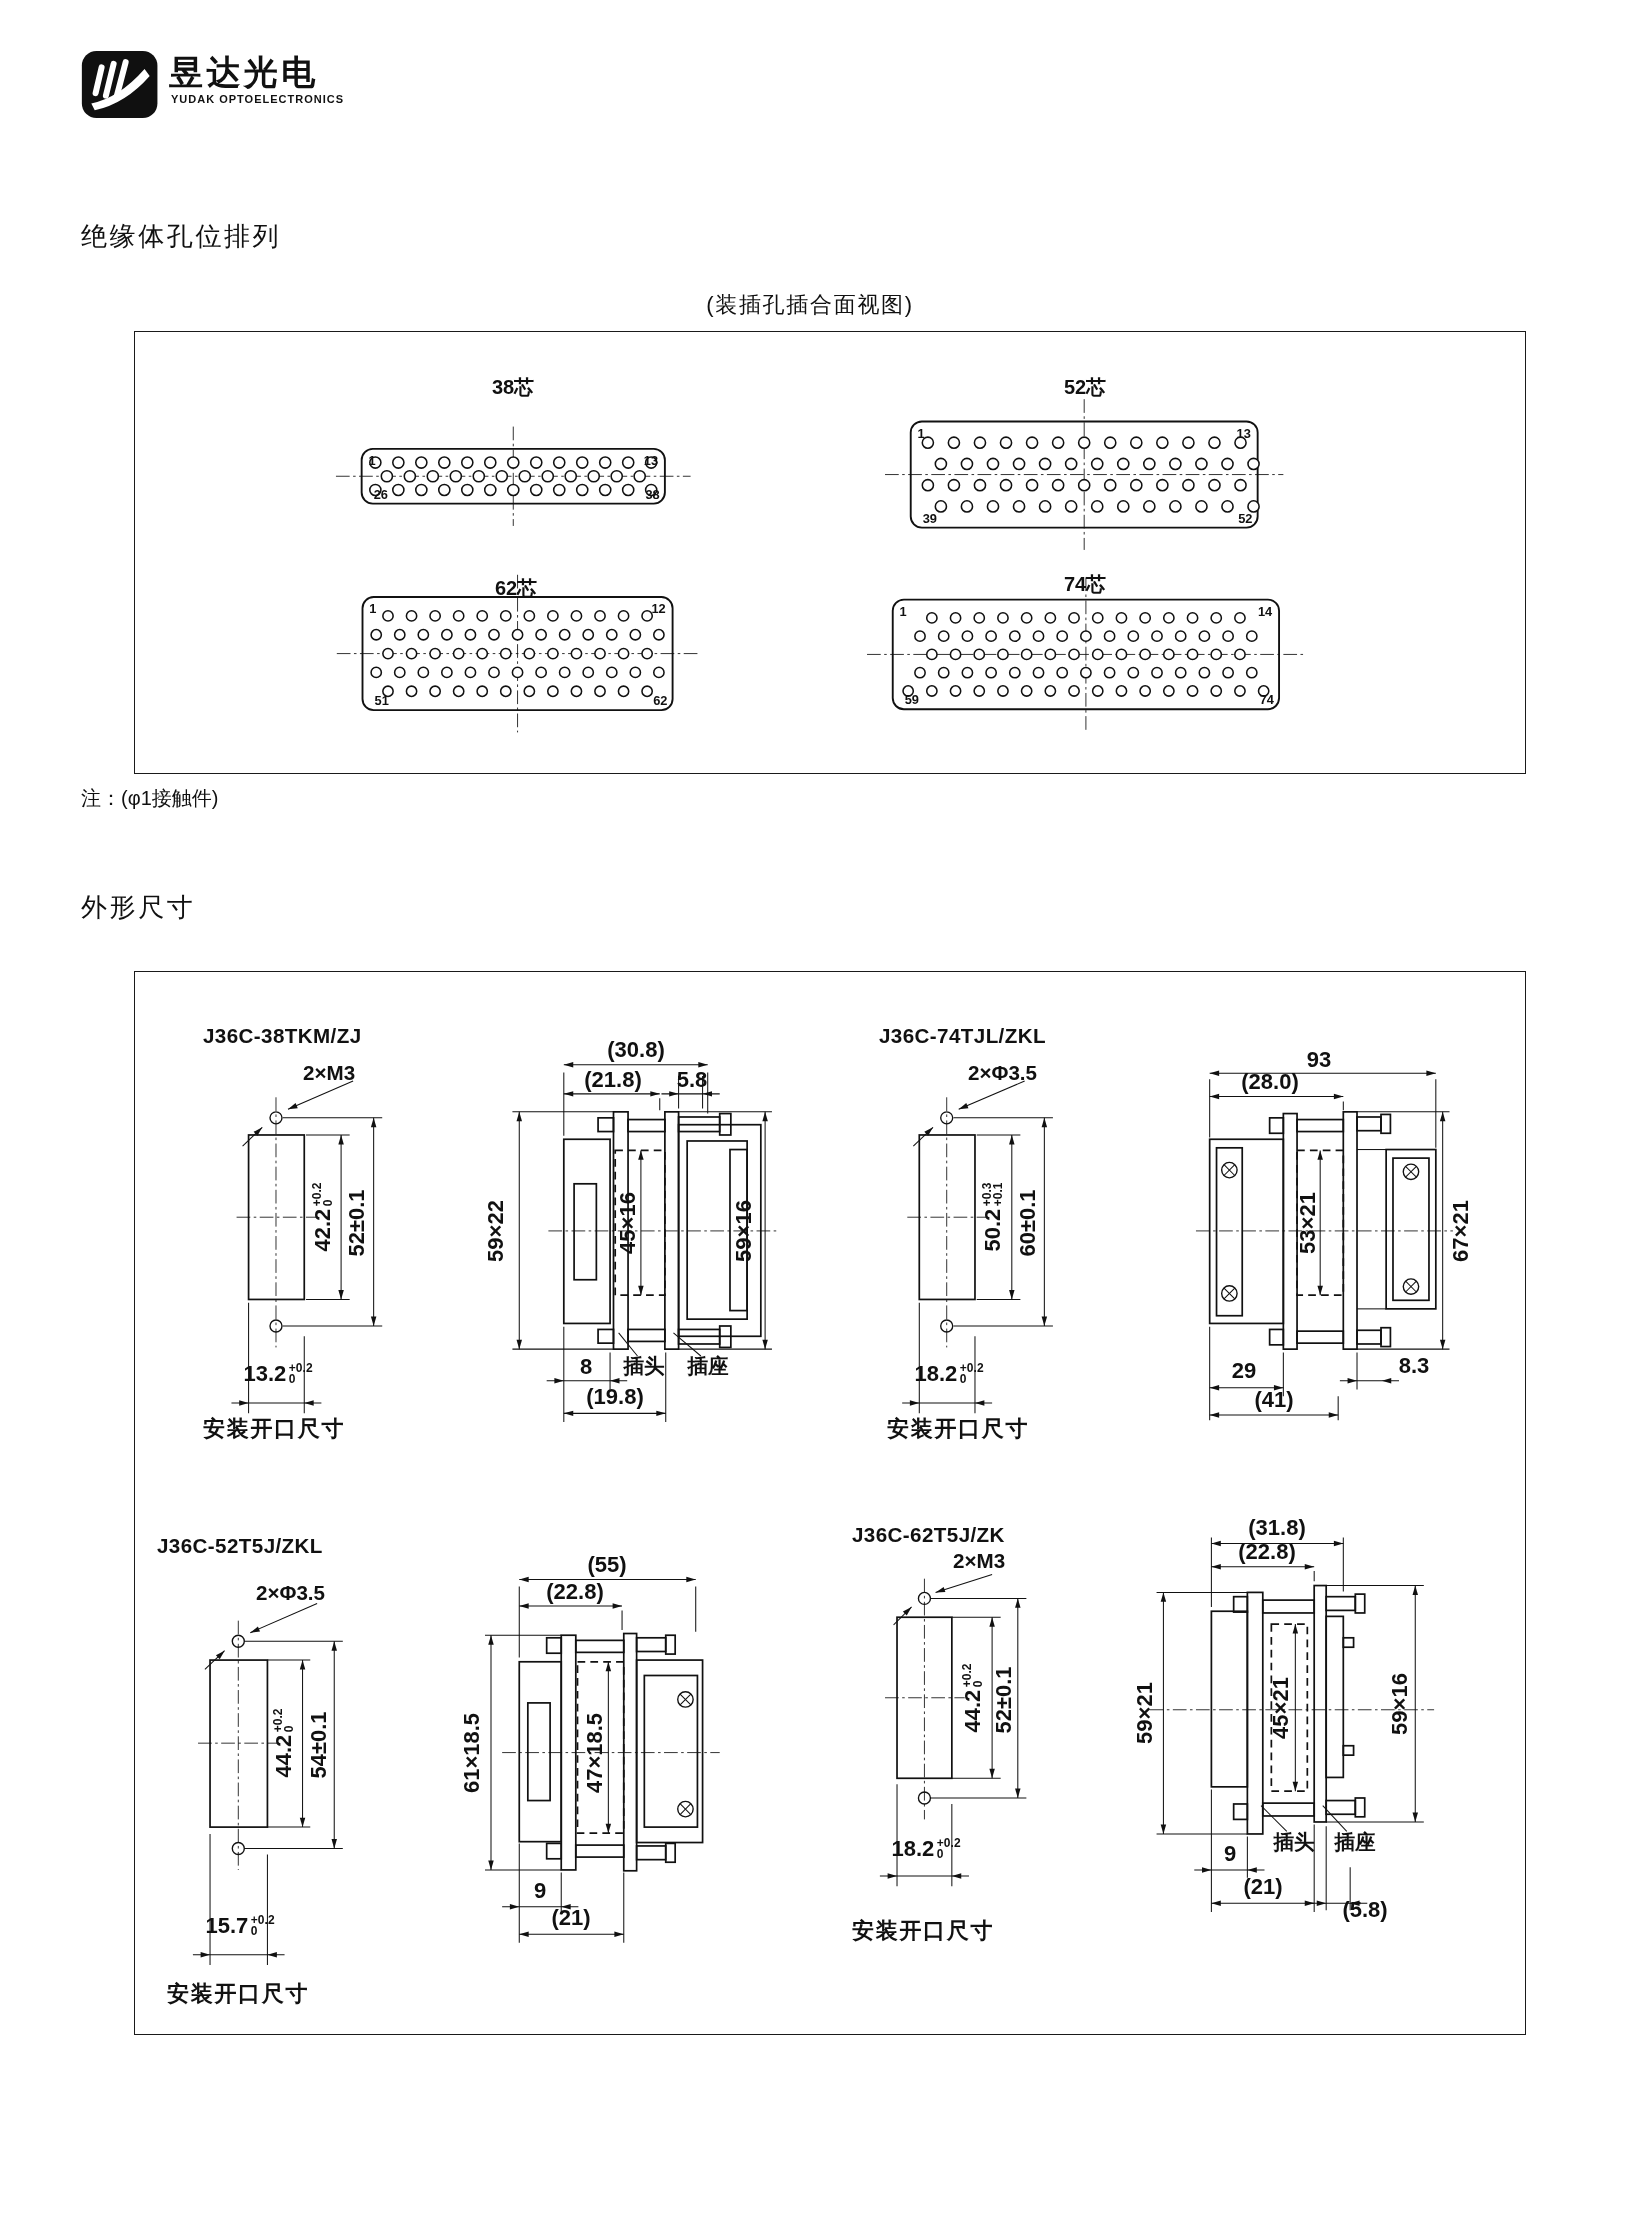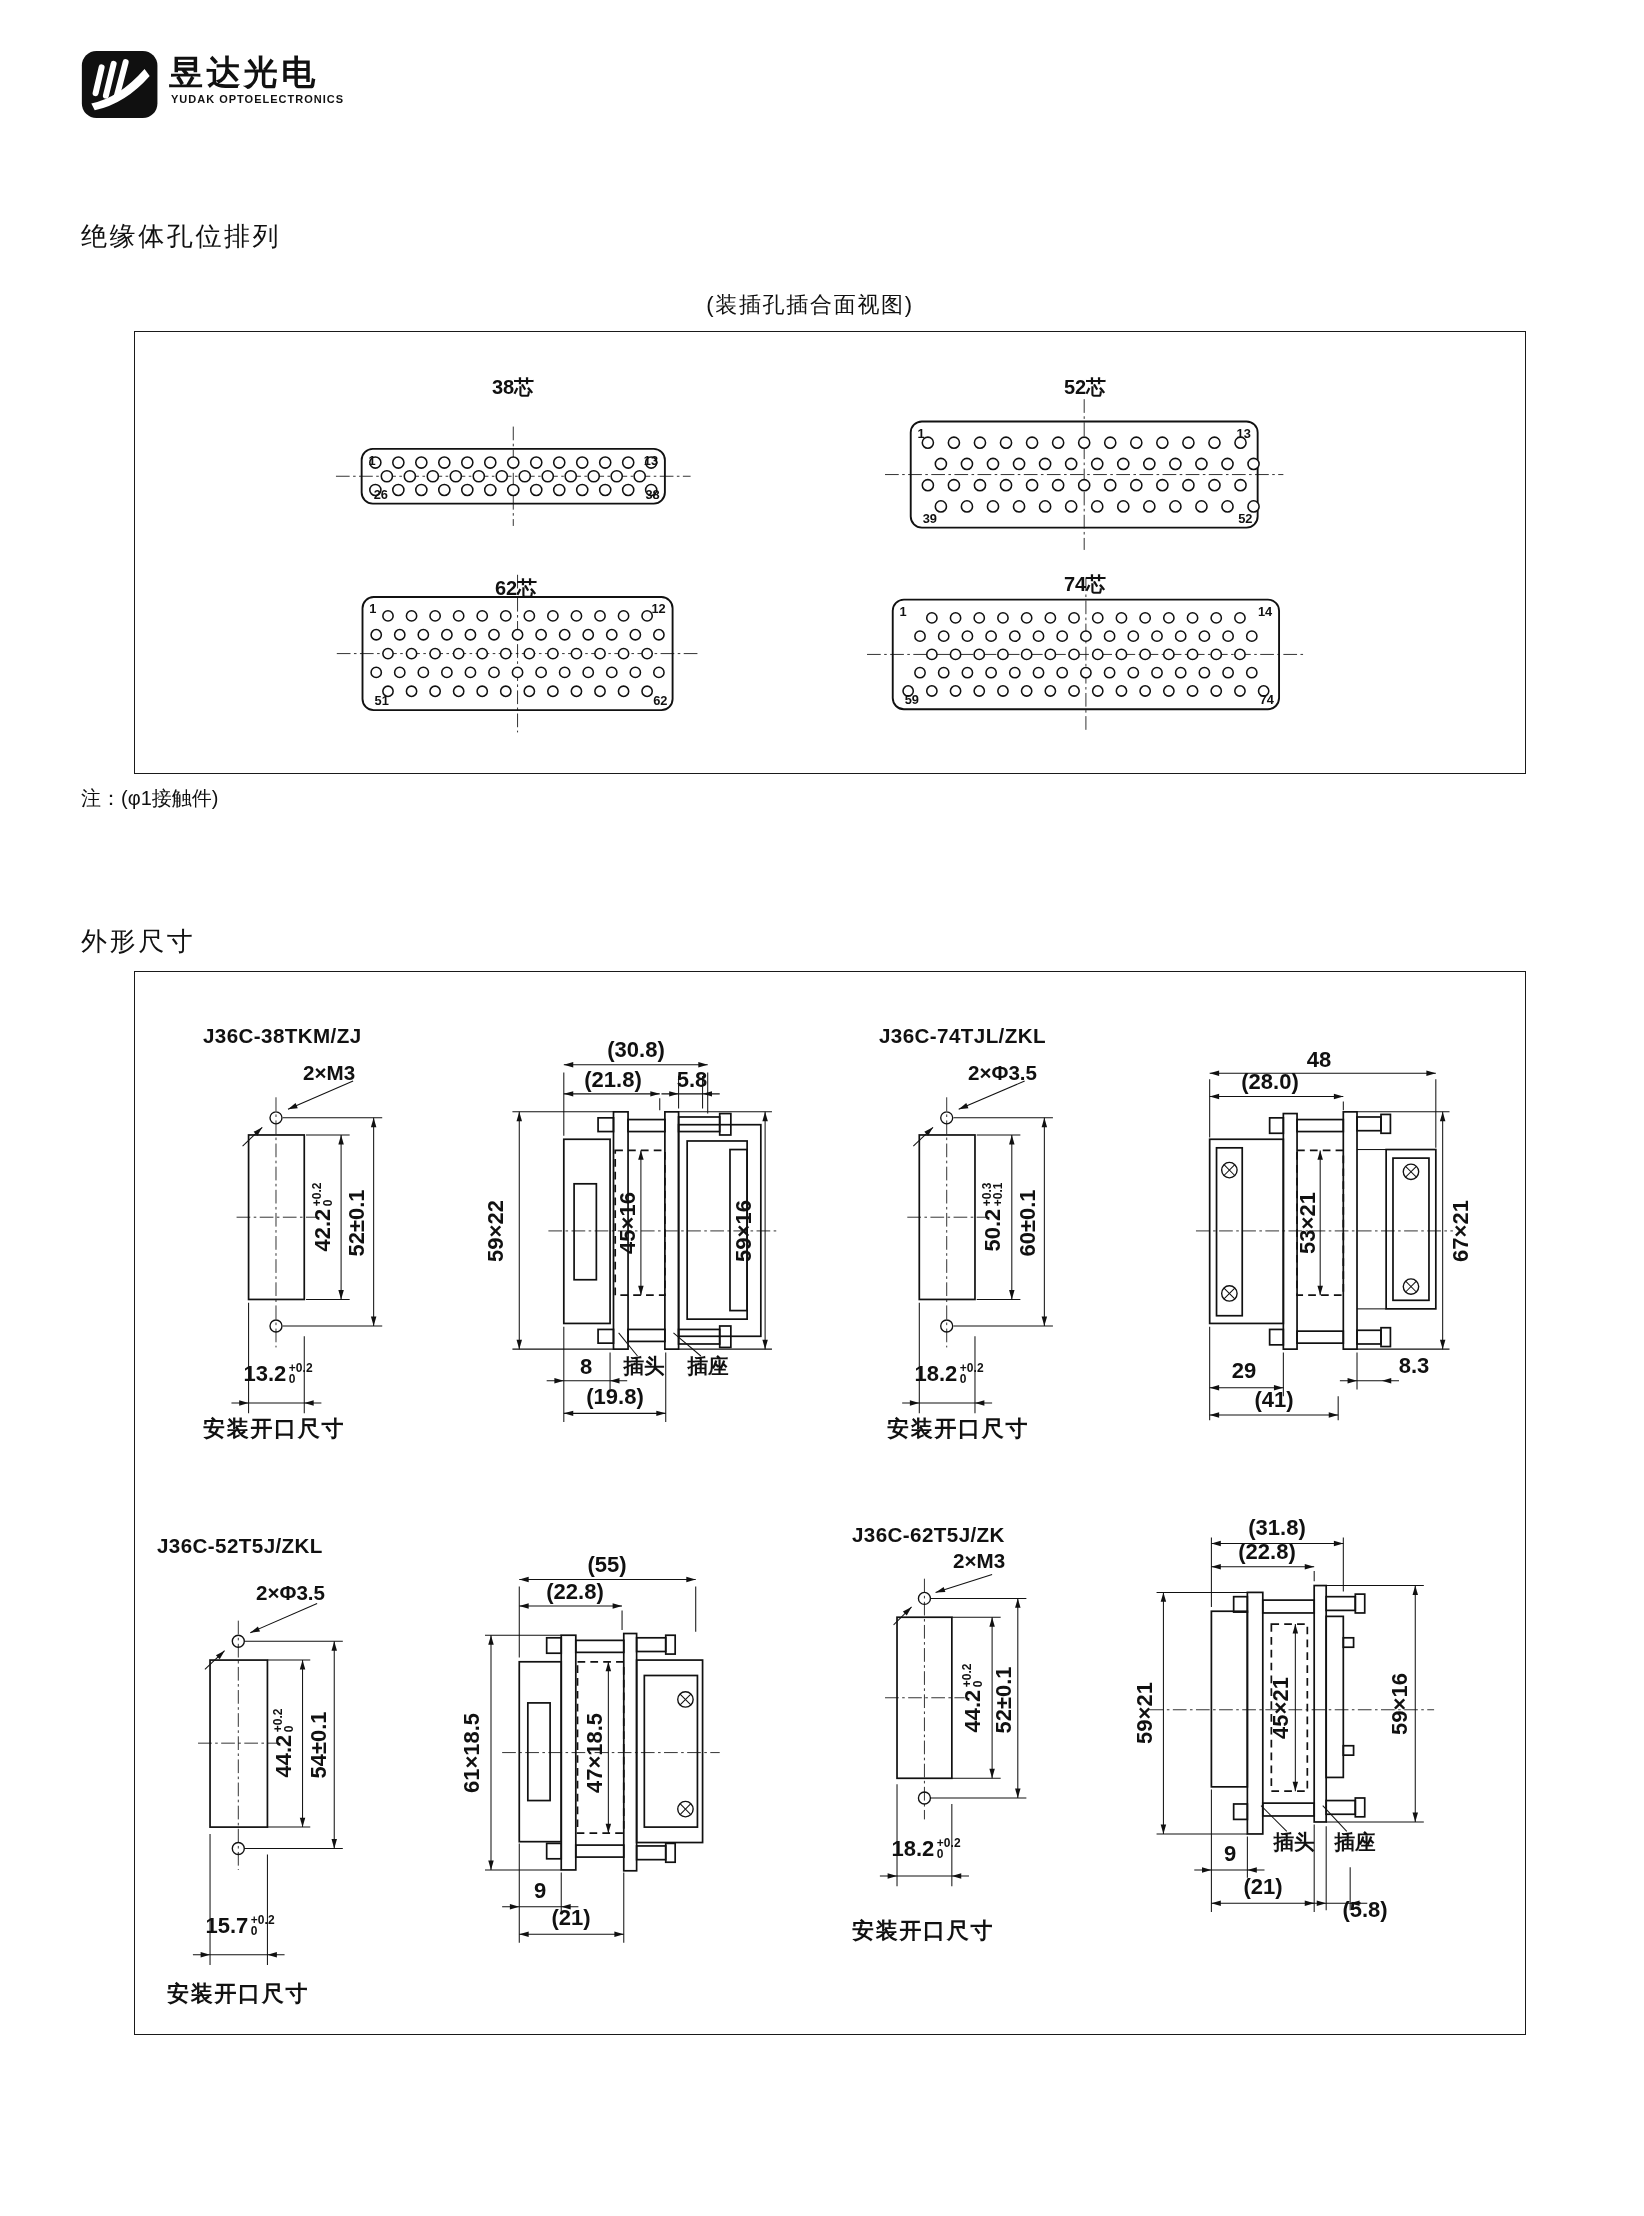--- a/index.html
+++ b/index.html
@@ -630,21 +630,21 @@
 
   <div class="box" style="left:134px;top:331px;width:1390px;height:441px;"></div>
 
   <div class="lbl ctr fs23 b" style="left:513px;top:387px;">38芯</div>
   <div class="lbl ctr fs23 b" style="left:1085px;top:387px;">52芯</div>
   <div class="lbl ctr fs23 b" style="left:516px;top:588px;">62芯</div>
   <div class="lbl ctr fs23 b" style="left:1085px;top:584px;">74芯</div>
 
   <div class="lbl fs23" style="left:81px;top:785px;">注：(φ1接触件)</div>
 
-  <div class="lbl sect" style="left:81px;top:924px;">外形尺寸</div>
+  <div class="lbl sect" style="left:81px;top:890px;">外形尺寸</div>
 
   <div class="box" style="left:134px;top:971px;width:1390px;height:1062px;"></div>
 
   <div class="lbl mdl" style="left:203px;top:1024px;">J36C-38TKM/ZJ</div>
   <div class="lbl fs24 b" style="left:303px;top:1061px;">2×M3</div>
   <div class="lbl rot dimtol" style="left:323px;top:1217px;">
     <span>42.2</span>
     <span class="stk">
         <i>+0.2</i>
         <i>0</i>
@@ -683,21 +683,21 @@
   <div class="lbl rot dim fs27" style="left:1028px;top:1223px;">60±0.1</div>
   <div class="lbl ctr dimtol" style="left:949px;top:1374px;">
     <span>18.2</span>
     <span class="stk">
         <i>+0.2</i>
         <i>0</i>
       </span>
   </div>
   <div class="lbl cap" style="left:887px;top:1414px;">安装开口尺寸</div>
 
-  <div class="lbl ctr dim" style="left:1319px;top:1060px;">48</div>
+  <div class="lbl ctr dim" style="left:1319px;top:1060px;">93</div>
   <div class="lbl ctr dim" style="left:1270px;top:1082px;">(28.0)</div>
   <div class="lbl rot dim" style="left:1308px;top:1223px;">53×21</div>
   <div class="lbl rot dim" style="left:1461px;top:1231px;">67×21</div>
   <div class="lbl ctr dim" style="left:1244px;top:1371px;">29</div>
   <div class="lbl ctr dim" style="left:1414px;top:1366px;">8.3</div>
   <div class="lbl ctr dim" style="left:1274px;top:1400px;">(41)</div>
 
   <div class="lbl mdl" style="left:157px;top:1534px;">J36C-52T5J/ZKL</div>
   <div class="lbl fs24 b" style="left:256px;top:1581px;">2×Φ3.5</div>
   <div class="lbl rot dimtol" style="left:284px;top:1743px;">

